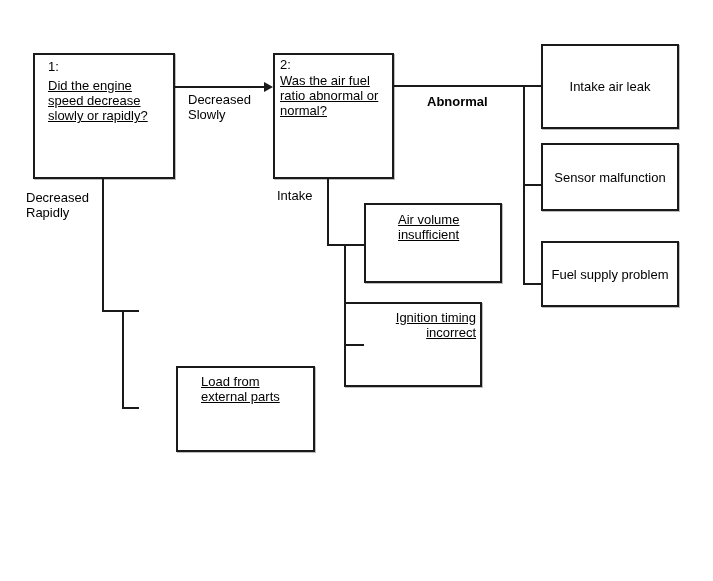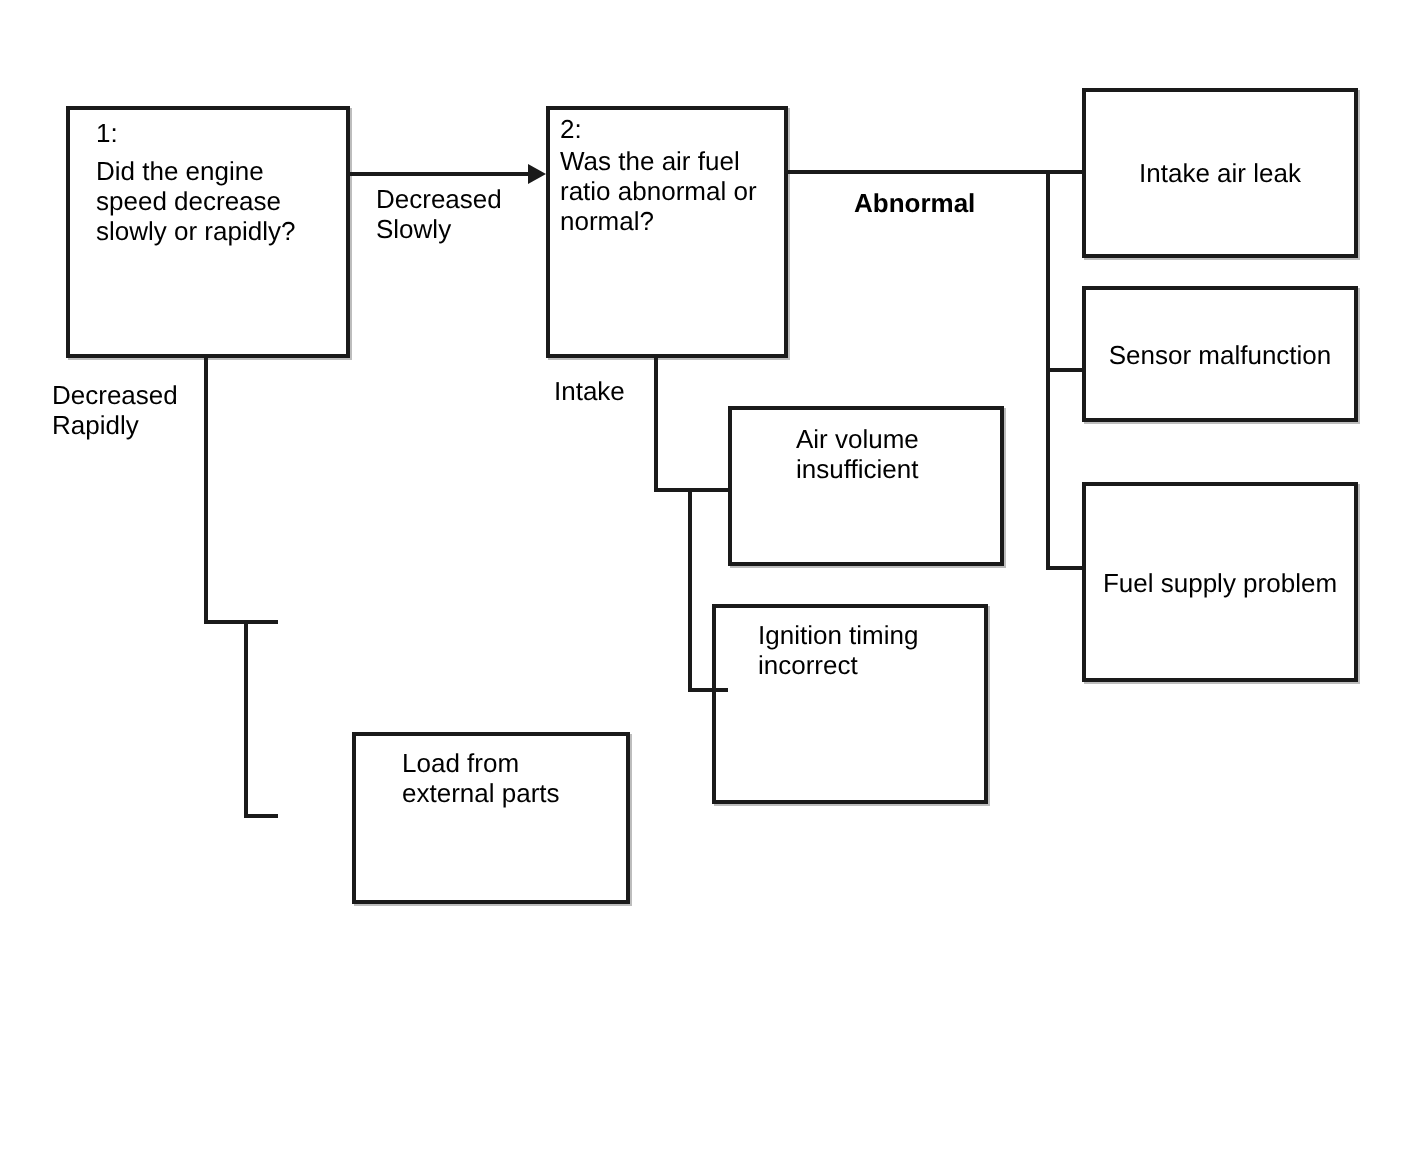--- a/index.html
+++ b/index.html
@@ -18,41 +18,41 @@
     font-size:13px;line-height:15px;color:var(--text);
     overflow:hidden;
   }
   .box{
     position:absolute;
     border:2px solid var(--box-border);
     background:var(--box-fill);
     box-sizing:border-box;
     box-shadow:1px 1px 0 #bdbdbd;
   }
-  .pre{white-space:pre-line;}
+  .pre{white-space:pre-line;text-decoration:underline;}
   .box-number{margin-bottom:4px;}
   .center-box{display:flex;align-items:center;justify-content:center;text-align:center;}
   .hline{position:absolute;height:1.5px;background:var(--line);}
   .vline{position:absolute;width:1.5px;background:var(--line);}
   .edge-label{position:absolute;white-space:pre-line;}
   .arrowhead{
     position:absolute;width:0;height:0;
     border-top:5px solid transparent;
     border-bottom:5px solid transparent;
     border-left:9px solid var(--line);
   }
   
   #box-q1{left:33px;top:53px;width:142px;height:126px;padding:4px 8px 0 13px;}
   #box-q2{left:273px;top:53px;width:121px;height:126px;padding:2px 3px 0 5px;}
   #box-q2 .box-number{margin-bottom:1px;}
   #box-intake{left:541px;top:44px;width:138px;height:85px;}
   #box-sensor{left:541px;top:143px;width:138px;height:68px;}
-  #box-fuel{left:541px;top:241px;width:138px;height:100px;justify-content:center;}
+  #box-fuel{left:541px;top:241px;width:138px;height:66px;justify-content:center;}
   #box-airvol{left:364px;top:203px;width:138px;height:80px;padding:7px 16px 0 32px;}
-  #box-ignition{left:356px;top:302px;width:138px;height:100px;padding:6px 4px 0 21px;}
+  #box-ignition{left:344px;top:302px;width:138px;height:85px;padding:6px 4px 0 21px;text-align:right;}
   #box-injection{left:139px;top:267px;width:139px;height:86px;padding:7px 4px 0 16px;}
   #box-load{left:139px;top:366px;width:139px;height:86px;padding:6px 4px 0 23px;margin-left:37px;}
   
   #ln-arrow{left:175px;top:86px;width:90px;}
   #ah-arrow{left:264px;top:82px;}
   #ln-abnormal{left:394px;top:85px;width:147px;}
   #ln-right-trunk{left:523px;top:85px;height:200px;}
   #ln-sensor-branch{left:523px;top:184px;width:18px;}
   #ln-fuel-branch{left:523px;top:283px;width:18px;}
   #ln-left-trunk{left:102px;top:179px;height:133px;}

